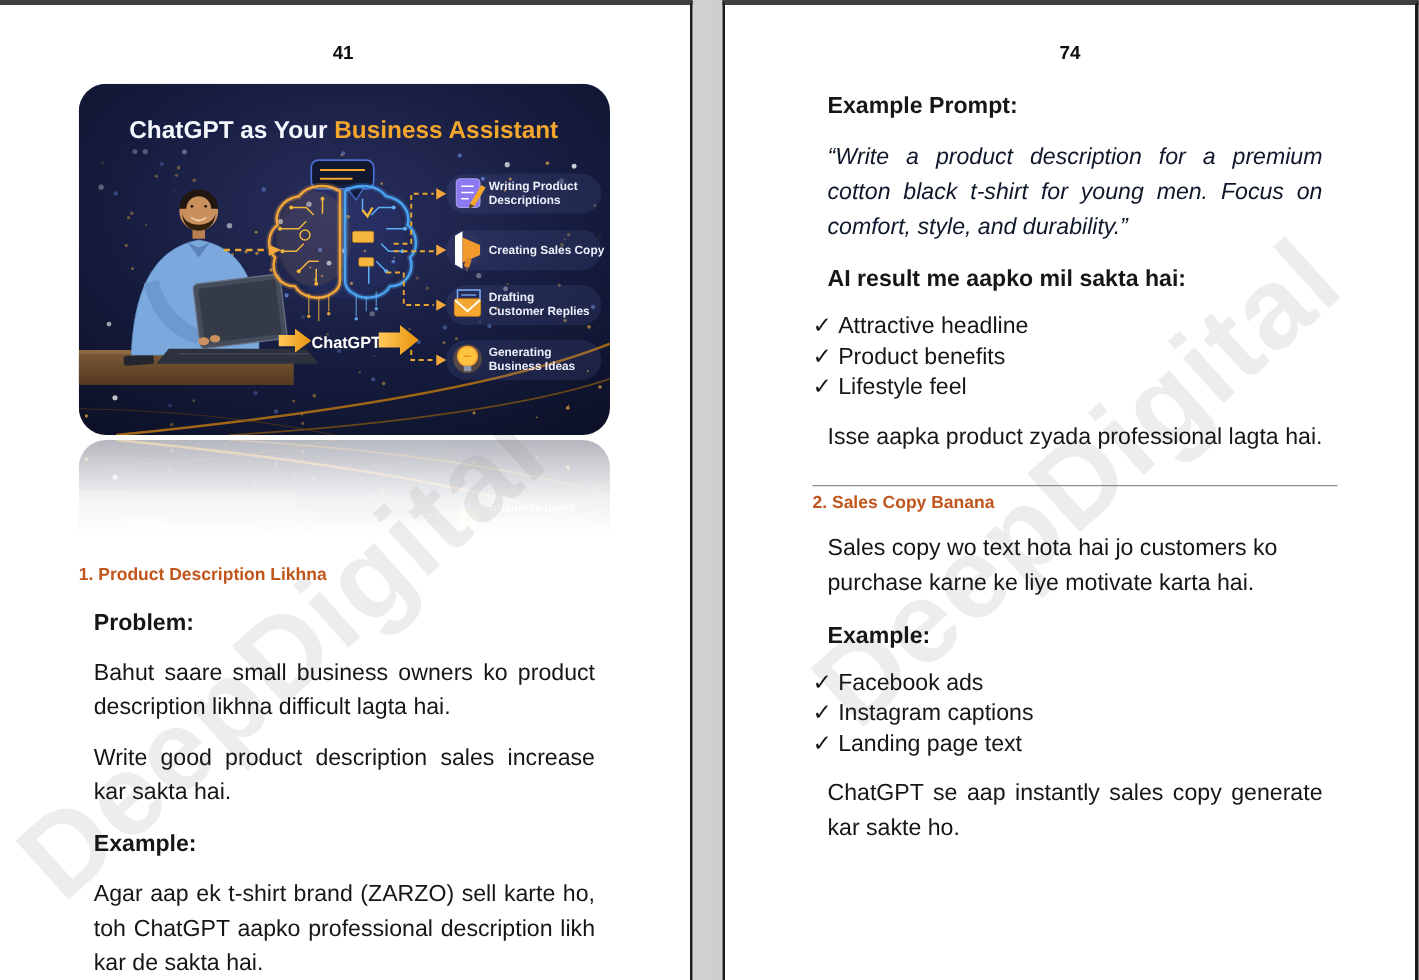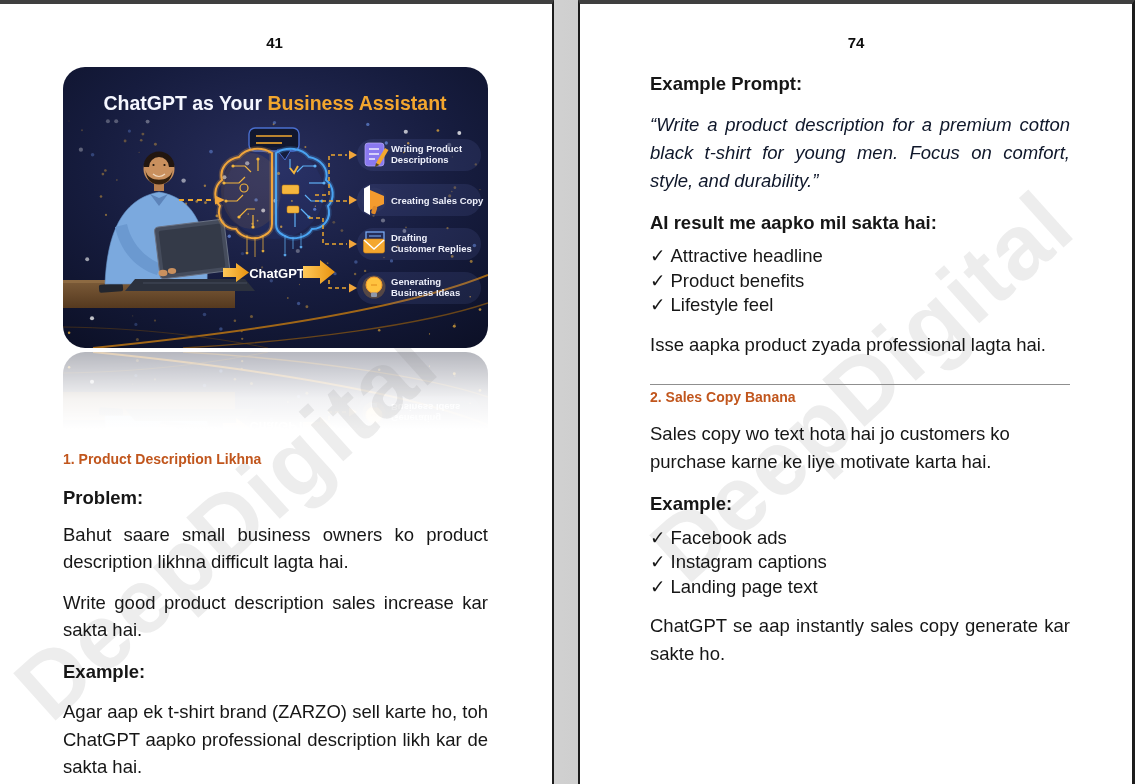--- a/index.html
+++ b/index.html
@@ -20,21 +20,21 @@
   .wm-left{left:-35px;top:468px;}
   .wm-right{left:18px;top:330px;}
   .figure{position:absolute;left:66px;top:63px;width:425px;height:250px;z-index:3;}
   .reflection{position:absolute;left:66px;top:348px;width:425px;height:80px;overflow:hidden;z-index:1;}
   .reflection .flip{width:425px;height:281px;transform:scaleY(-1);opacity:0.5;}
   .reflection .fade{position:absolute;left:0;top:0;right:0;bottom:0;
     background:linear-gradient(to bottom,rgba(255,255,255,0.40),rgba(255,255,255,0.88) 58%,#ffffff 96%);}
   .content{position:absolute;font-size:18.5px;line-height:27.5px;z-index:4;}
   .content-left{left:66px;top:443px;width:425px;}
   .content-right{left:70px;top:56px;width:420px;}
-  p{margin:0;}
+  p{margin:12px;}
   .b{font-weight:normal;}
   .just{text-align:justify;}
   .label{font-weight:bold;}
   .mt-a{margin-top:10px;} .mt-b{margin-top:13px;} .mt-c{margin-top:14px;} .mt-d{margin-top:9px;} .mt-e{margin-top:15px;} .mt-f{margin-top:16px;} .mt-g{margin-top:11px;}
   h2.section{font-size:14px;line-height:24px;font-weight:bold;color:#C1561D;margin:0;}
   .quote{color:#0f172a;font-style:italic;text-align:justify;line-height:28px;}
   ul.checks{list-style:none;margin:8px 0 0 0;padding:0;line-height:24.5px;}
   ul.checks li{margin:0;}
   .check{margin-right:5px;}
   hr.divider{border:none;border-top:1px solid #8f8f8f;margin:26px 0 0 0;}

